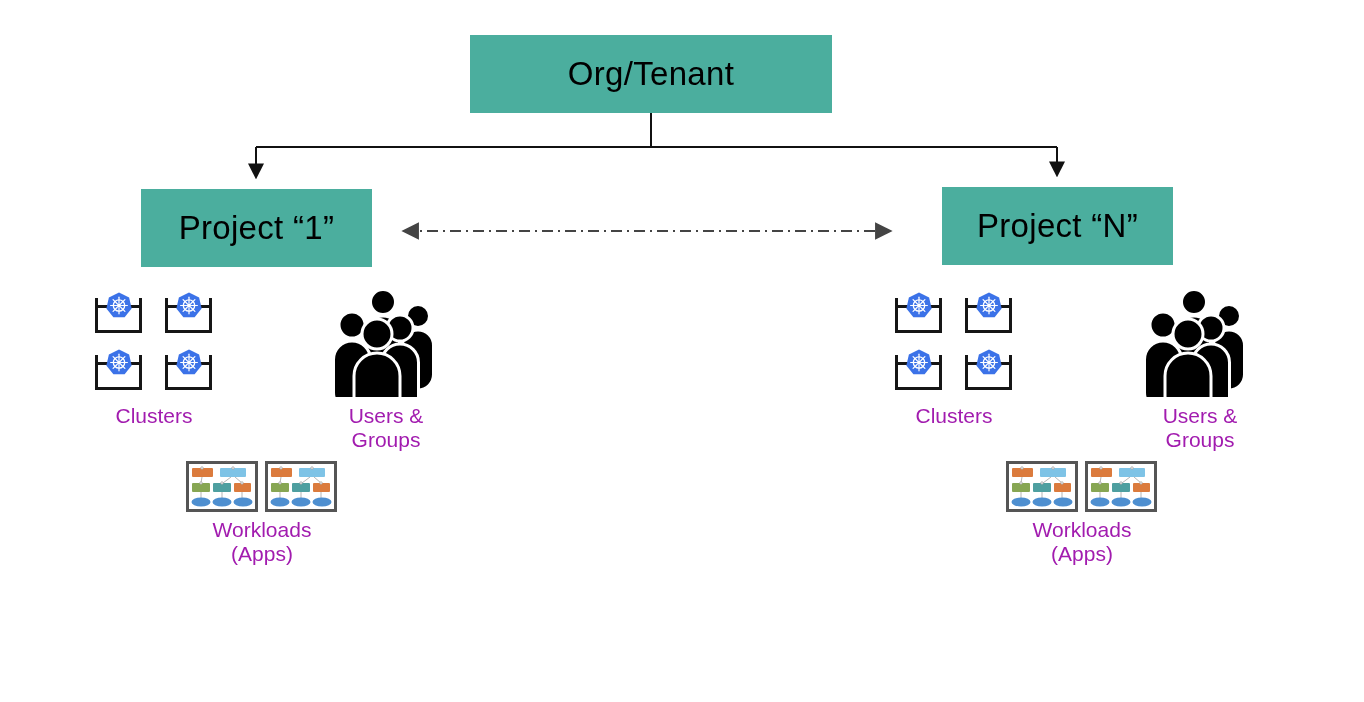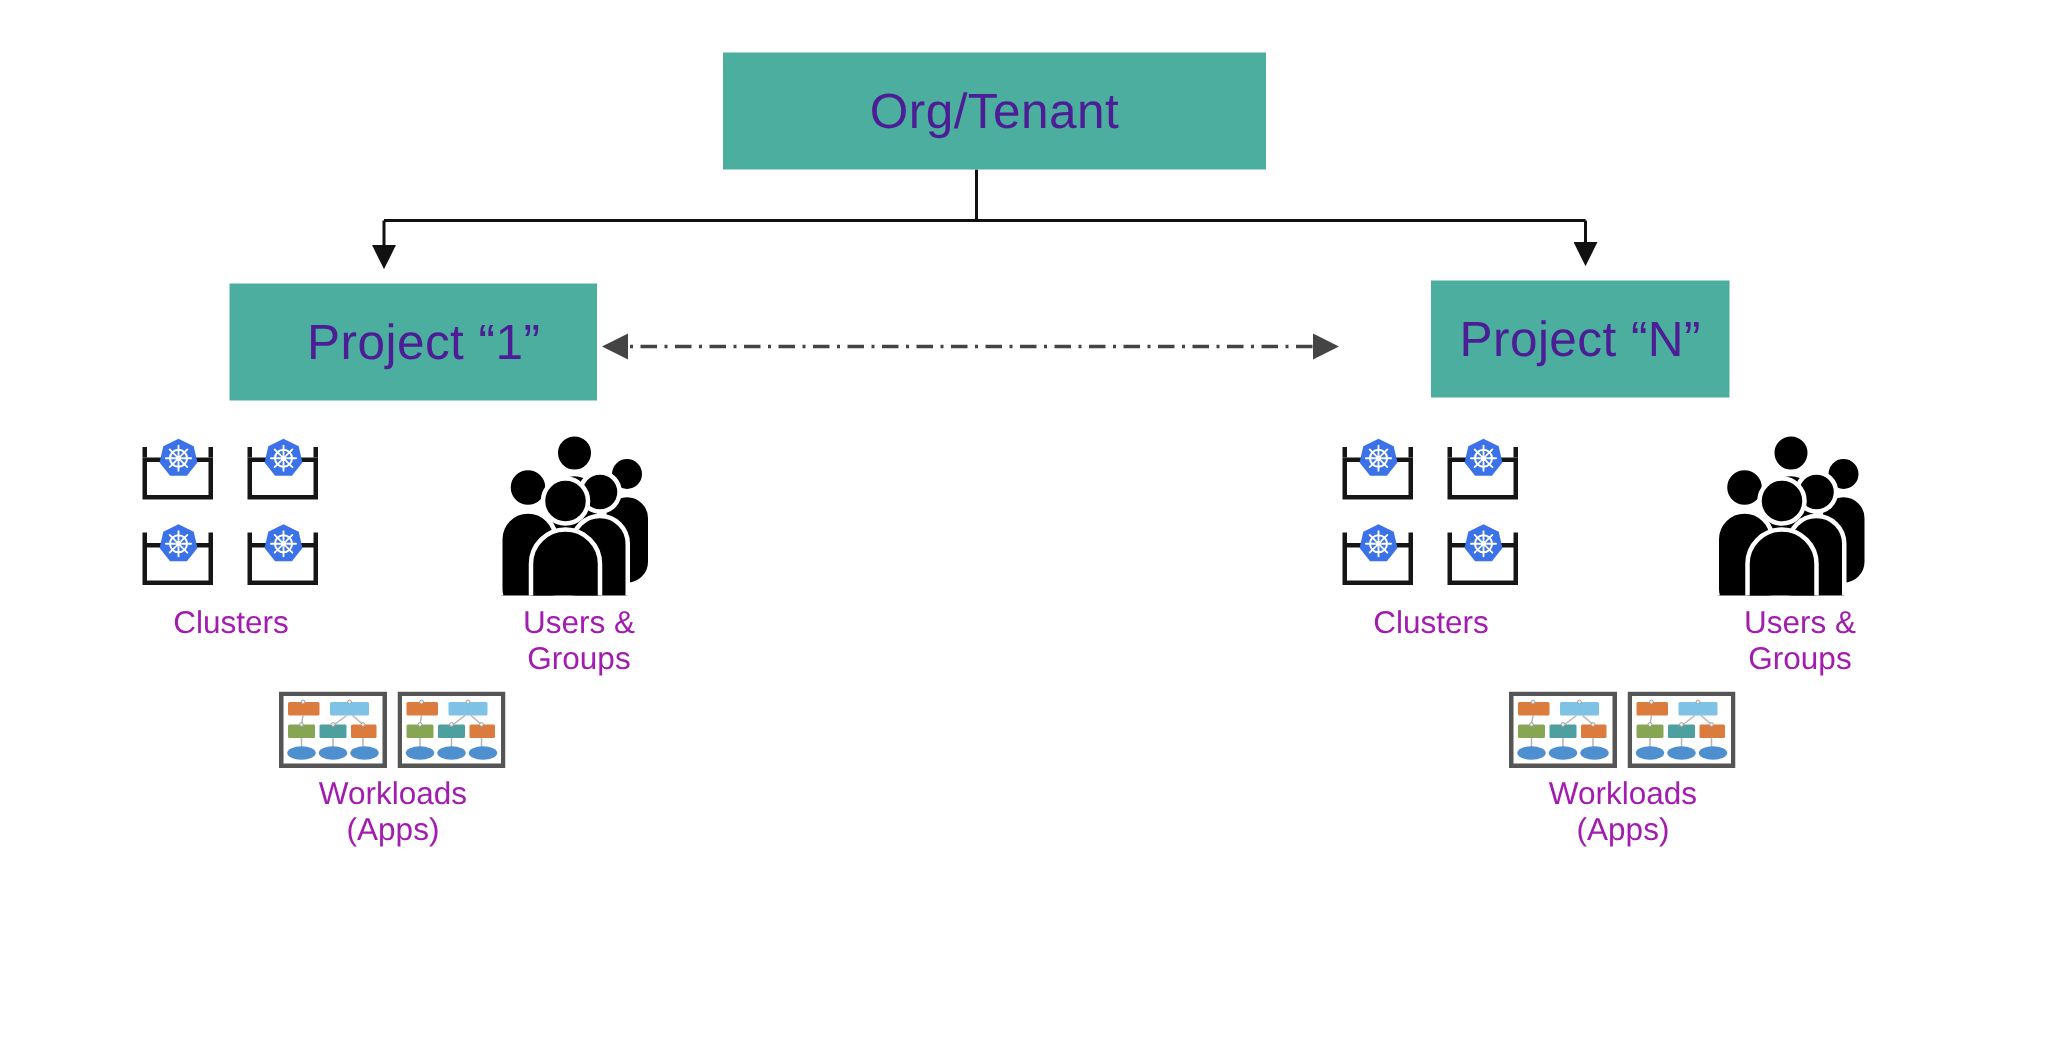--- a/index.html
+++ b/index.html
@@ -9,26 +9,25 @@
     background:#ffffff;
     font-family:"Liberation Sans", sans-serif;
     overflow:hidden;
   }
   svg.overlay{position:absolute;left:0;top:0;width:1364px;height:702px;pointer-events:none;}
 
   
   .node{
     position:absolute;
     background:#4BAE9E;
-    color:#4c1d95;
+    color:#000000;
     display:flex;align-items:center;justify-content:center;
     font-size:33px;
     letter-spacing:.3px;
     white-space:nowrap;
-    margin-left:12px;
   }
 
   
   .lbl{
     position:absolute;
     color:#a21caf;
     font-size:21px;
     line-height:1.14;
     text-align:center;
   }
@@ -142,21 +141,21 @@
   <svg class="overlay">
     <path d="M651,113 V147" stroke="#111" stroke-width="2" fill="none"></path>
     <path d="M256,147 H1057" stroke="#111" stroke-width="2" fill="none"></path>
     <path d="M256,147 V177" stroke="#111" stroke-width="2" fill="none" marker-end="url(#arrow-black)"></path>
     <path d="M1057,147 V175" stroke="#111" stroke-width="2" fill="none" marker-end="url(#arrow-black)"></path>
     <path d="M404,231 H890" stroke="#444" stroke-width="2.2" fill="none" stroke-dasharray="11 5 2 5" marker-start="url(#arrow-gray)" marker-end="url(#arrow-gray)"></path>
   </svg>
 
   <div class="node" style="left:470px;top:35px;width:362px;height:78px;">Org/Tenant</div>
 
-  <div class="node" style="left:141px;top:189px;width:231px;height:78px;padding-left:14px;">Project “1”</div>
+  <div class="node" style="left:141px;top:189px;width:231px;height:78px;">Project “1”</div>
 
   <div class="clusters-grid" style="left:95px;top:292px;">
     <div class="cluster-icon">
       <span class="laptop"></span>
       <svg class="k8s">
           <use href="#sym-k8s"></use>
         </svg>
     </div>
     <div class="cluster-icon">
       <span class="laptop"></span>
@@ -193,21 +192,21 @@
       </svg>
     <svg class="thumb" viewBox="0 0 72 51">
         <use href="#sym-thumb"></use>
       </svg>
   </div>
   <div class="lbl" style="left:177px;top:518px;width:170px;">
     <div>Workloads</div>
     <div>(Apps)</div>
   </div>
 
-  <div class="node" style="left:942px;top:187px;width:199px;height:78px;">Project “N”</div>
+  <div class="node" style="left:942px;top:187px;width:231px;height:78px;">Project “N”</div>
 
   <div class="clusters-grid" style="left:895px;top:292px;">
     <div class="cluster-icon">
       <span class="laptop"></span>
       <svg class="k8s">
           <use href="#sym-k8s"></use>
         </svg>
     </div>
     <div class="cluster-icon">
       <span class="laptop"></span>

